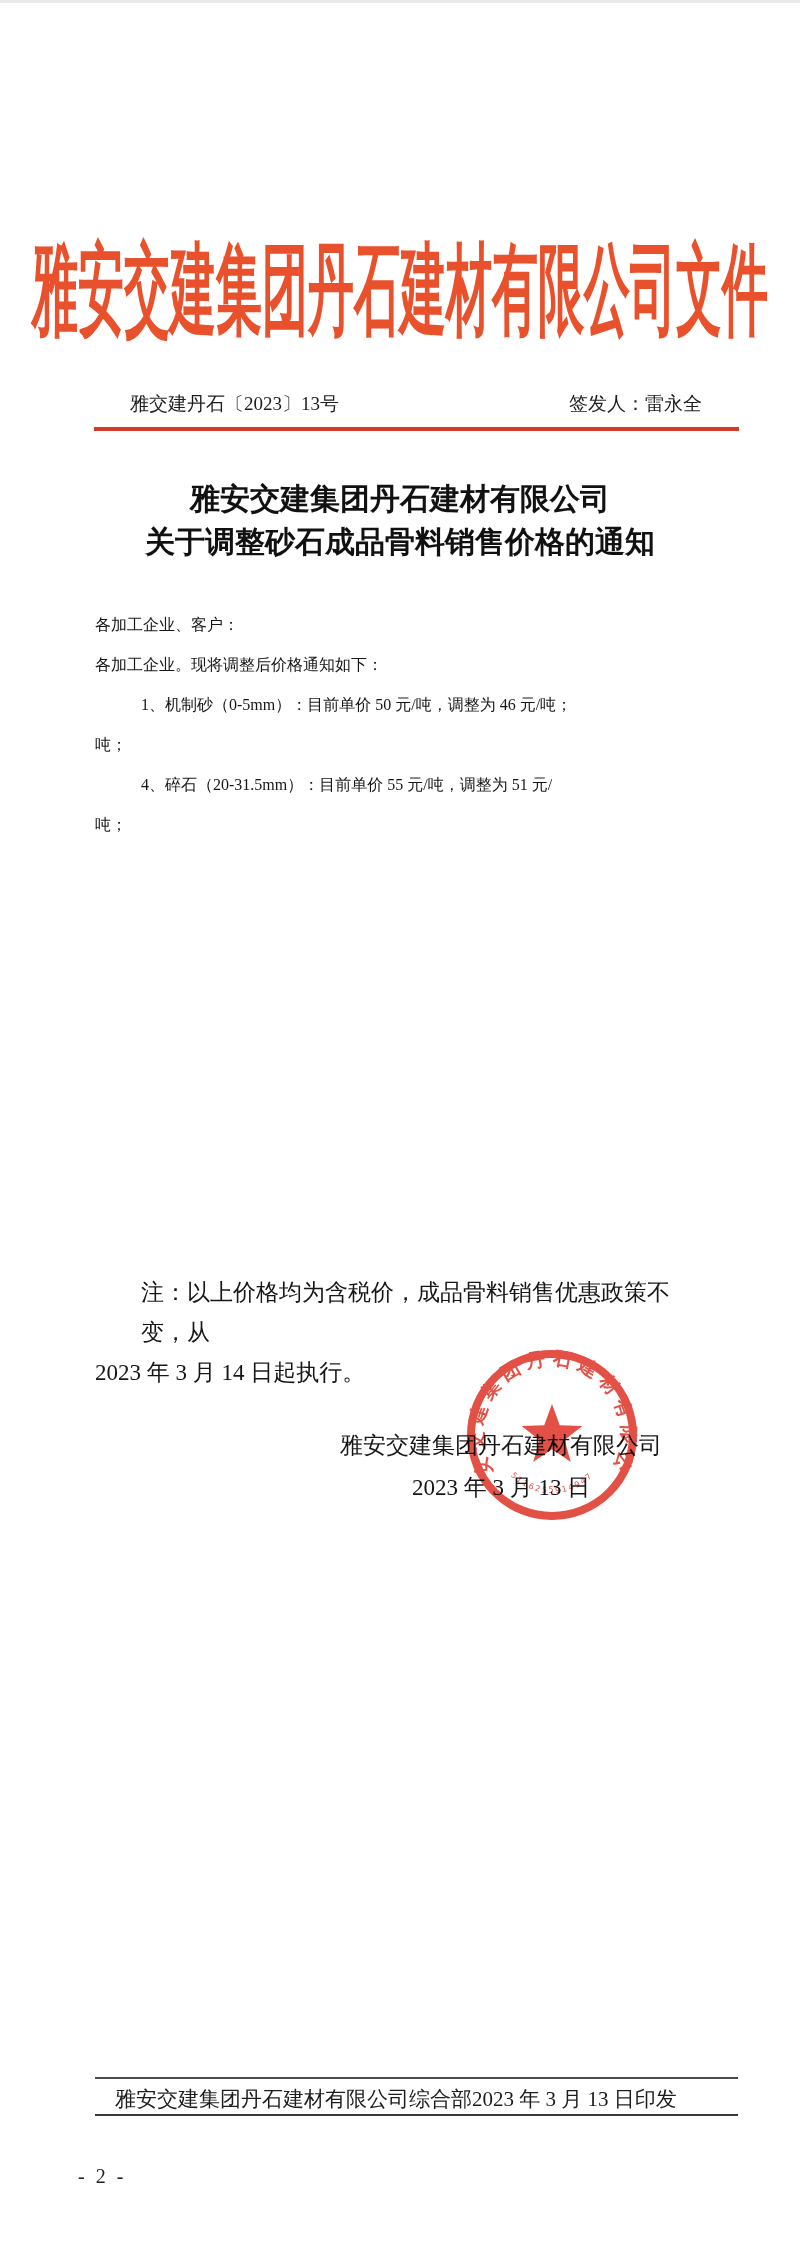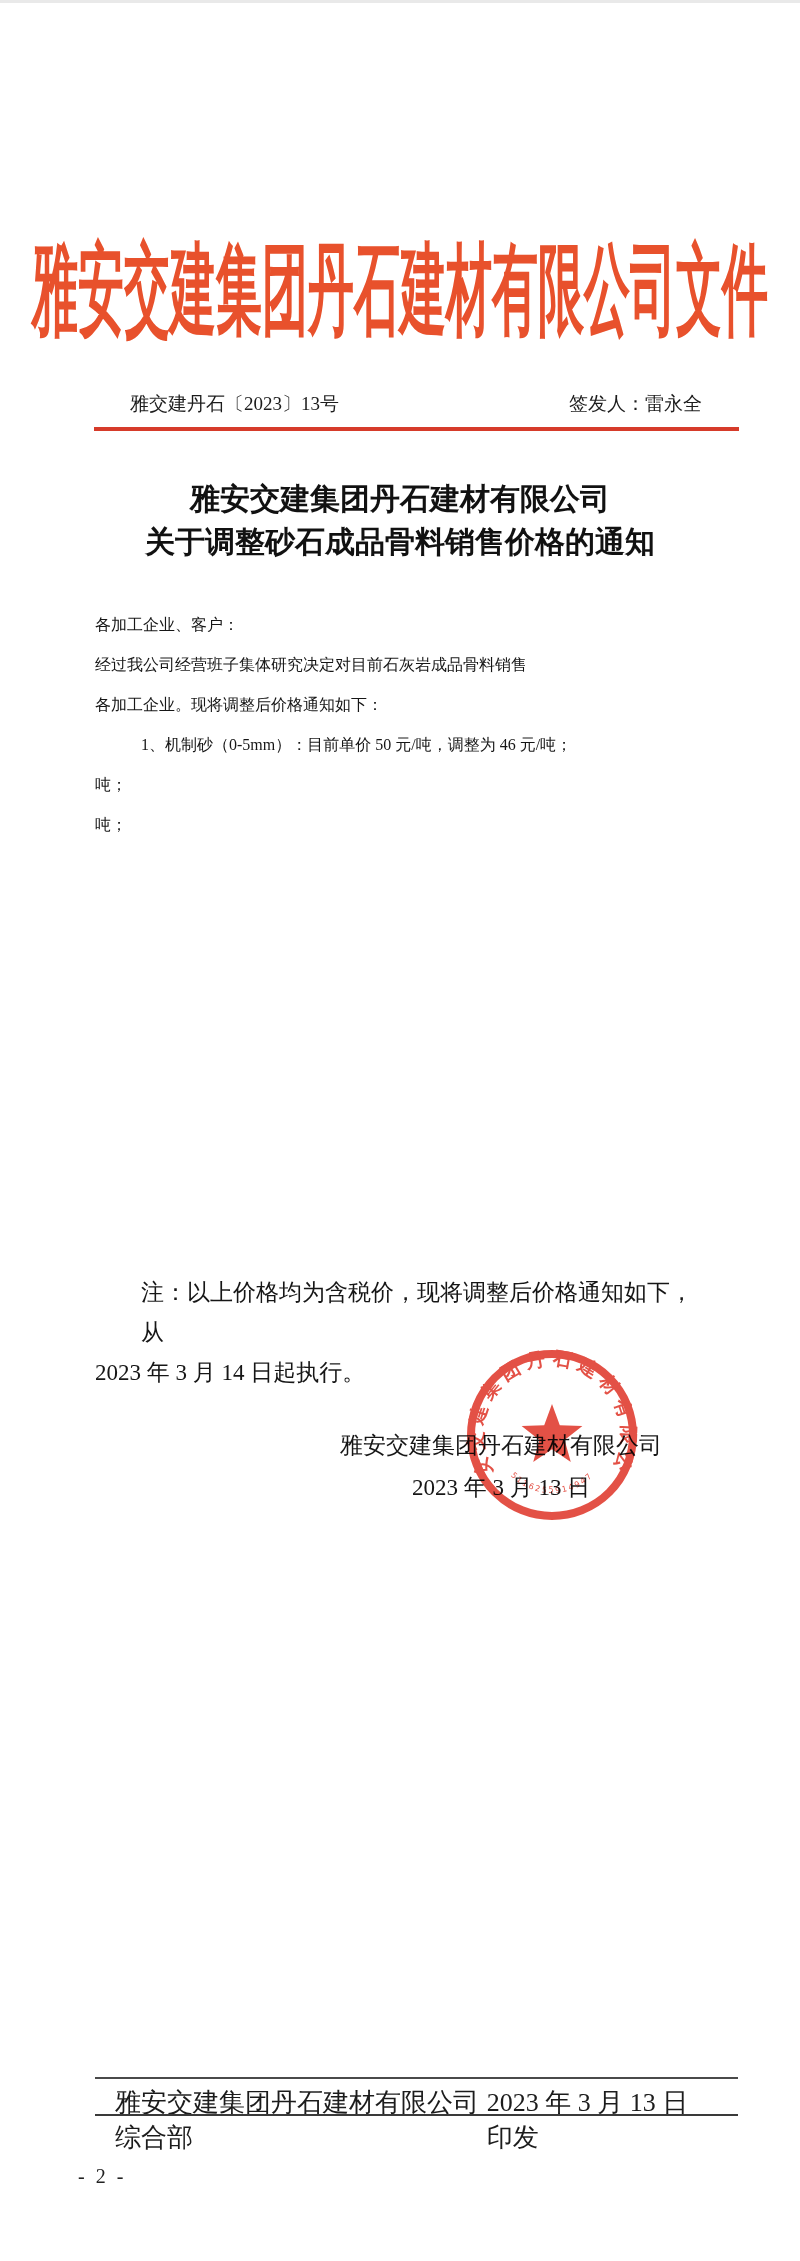--- a/index.html
+++ b/index.html
@@ -70,22 +70,22 @@
   }
   
   .footer-rule-top{
     position:absolute;top:2074px;left:95px;width:643px;height:2px;background:#4a4a4a;
   }
   .footer-rule-bottom{
     position:absolute;top:2111px;left:95px;width:643px;height:2px;background:#3a3a3a;
   }
   .footer-line{
     position:absolute;top:2082px;left:115px;width:585px;
-    display:flex;justify-content:center;align-items:baseline;
-    font-size:26px;color:#1c1c1c;
+    display:flex;justify-content:flex-start;align-items:baseline;
+    font-size:21px;color:#1c1c1c;
   }
   .page-number{
     position:absolute;top:2162px;left:78px;
     font-size:20px;letter-spacing:3px;color:#222;
   }
 </style>
 </head>
 <body>
 
 <div class="page">
@@ -101,29 +101,29 @@
 
   <div class="red-rule"></div>
 
   <div class="notice-title">
     <div>雅安交建集团丹石建材有限公司</div>
     <div>关于调整砂石成品骨料销售价格的通知</div>
   </div>
 
   <div class="body-text">
     <div class="line">各加工企业、客户：</div>
-    <div class="line">经过我公司经营班子集体研究决定对目前石灰岩成品骨料销售</div>
     <div class="line">各加工企业。现将调整后价格通知如下：</div>
     <div class="line indent">1、机制砂（0-5mm）：目前单价 50 元/吨，调整为 46 元/吨；</div>
     <div class="line">吨；</div>
+    <div class="line indent">4、碎石（20-31.5mm）：目前单价 55 元/吨，调整为 51 元/</div>
     <div class="line">吨；</div>
   </div>
 
   <div class="note-text">
-    <div class="indent">注：以上价格均为含税价，现将调整后价格通知如下，从</div>
+    <div class="indent">注：以上价格均为含税价，成品骨料销售优惠政策不变，从</div>
     <div>2023 年 3 月 14 日起执行。</div>
   </div>
 
   <div class="signature">
     <div>雅安交建集团丹石建材有限公司</div>
     <div>2023 年 3 月 13 日</div>
   </div>
 
   <svg class="seal" viewBox="0 0 180 180" aria-hidden="true">
     <circle cx="90" cy="90" r="81" fill="none" stroke="#e0392c" stroke-width="8"></circle>

